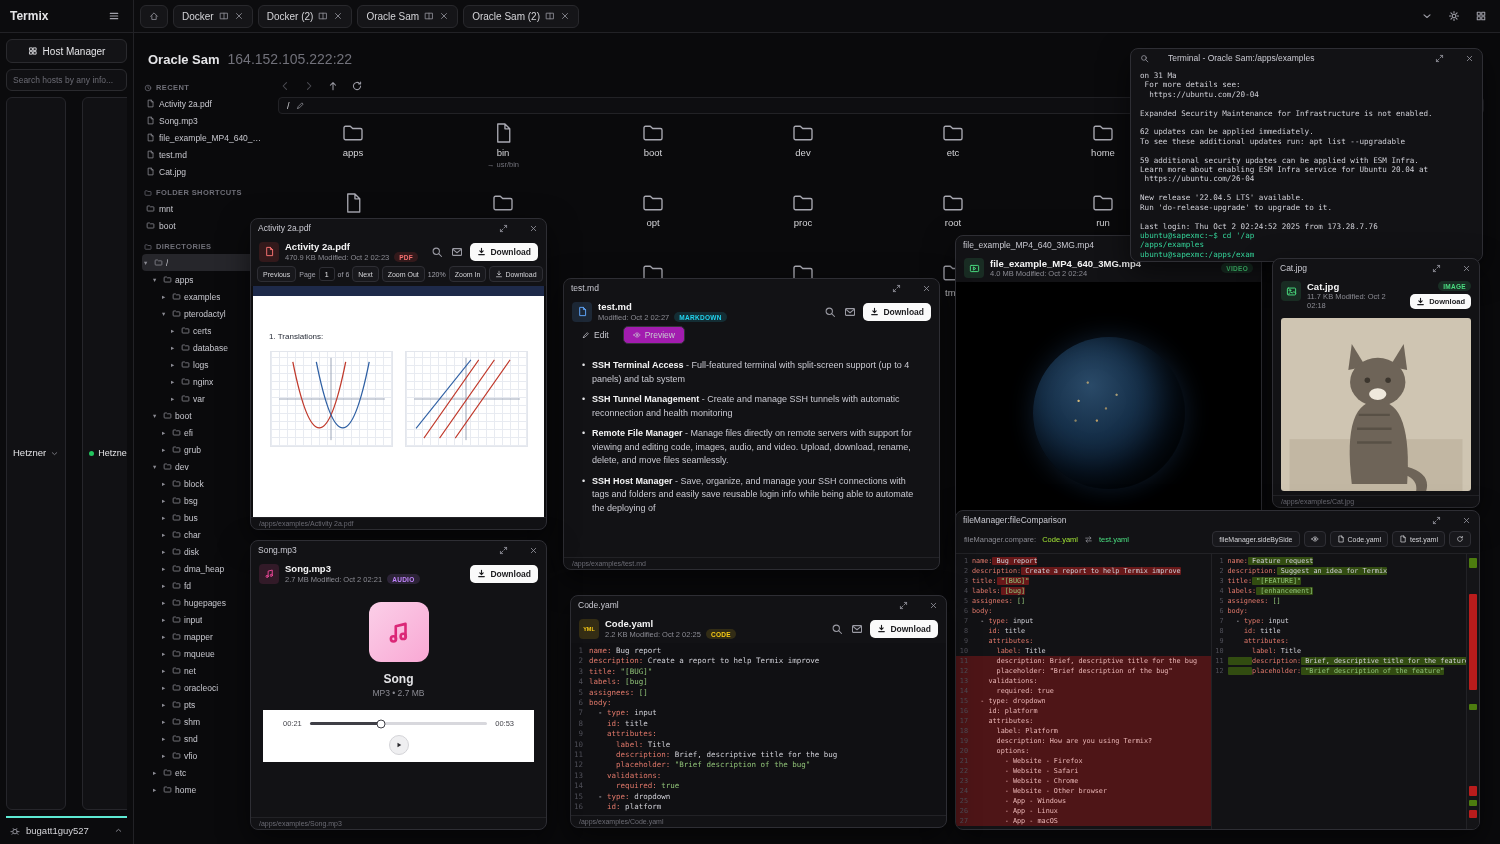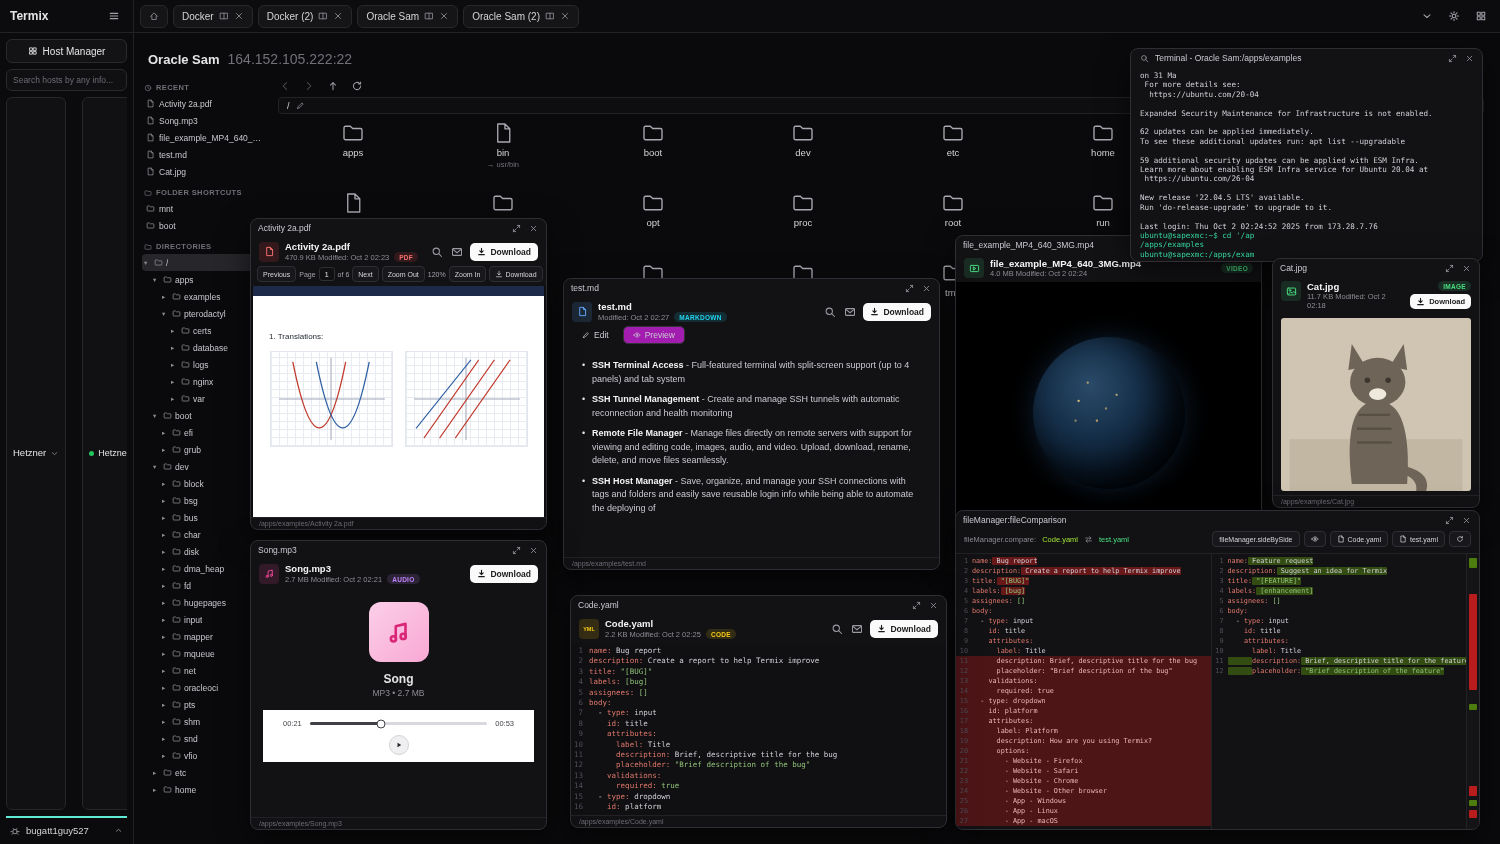--- a/index.html
+++ b/index.html
@@ -60,21 +60,21 @@
 .pathbar .ic{width:9px;height:9px;color:#8b8b93}
 .grid{position:absolute;left:144px;top:88px;right:10px;display:grid;grid-template-columns:repeat(6,150px);row-gap:12px}
 .gitem{height:58px;display:flex;flex-direction:column;align-items:center;gap:2px;color:#b9b9c1}
 .gitem .ic{width:30px;height:24px;color:#a9a9b2;stroke-width:.9}
 .gitem .fsvg{display:none}
 .gitem.lnk .fsvg{display:block}
 .glabel{font-size:9.5px;color:#d4d4d8}
 .gsub{font-size:7.5px;color:#71717a}
 
 .win{position:absolute;background:#121215;border:1px solid #2e2e34;border-radius:8px;box-shadow:0 10px 30px rgba(0,0,0,.55);display:flex;flex-direction:column;overflow:hidden}
-.wtb{height:18px;display:flex;align-items:center;gap:5px;padding:0 7px;font-size:8.5px;color:#c9c9d1;flex:none;white-space:nowrap}
+.wtb{height:18px;display:flex;align-items:center;gap:18px;padding:0 7px;font-size:8.5px;color:#c9c9d1;flex:none;white-space:nowrap}
 .wic{width:12px;height:12px;display:flex;align-items:center;justify-content:center;color:#9a9aa3;flex:none}
 .wic .ic{width:9px;height:9px}
 .winfo{display:flex;align-items:center;gap:6px;padding:4px 8px;flex:none}
 .fico{width:20px;height:20px;border-radius:4px;display:flex;align-items:center;justify-content:center;flex:none}
 .fico .ic{width:11px;height:11px}
 .fico.pdf{background:rgba(239,68,68,.15);color:#f87171}
 .fico.audio{background:rgba(236,72,153,.15);color:#ec4899}
 .fico.md{background:rgba(96,165,250,.15);color:#60a5fa}
 .fico.yaml{background:rgba(250,204,21,.15);color:#facc15}
 .fico.video{background:rgba(74,222,128,.13);color:#4ade80}

